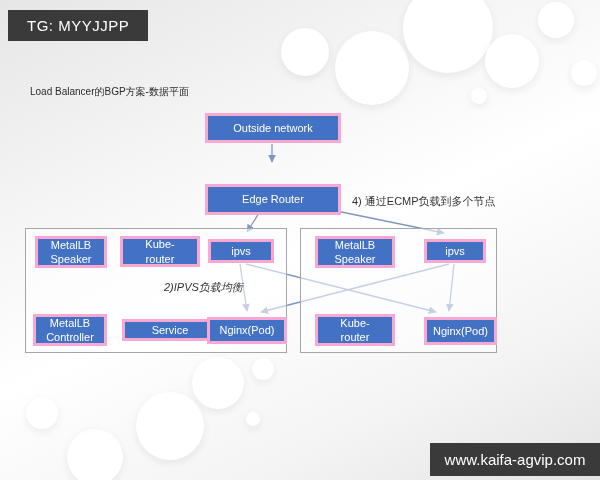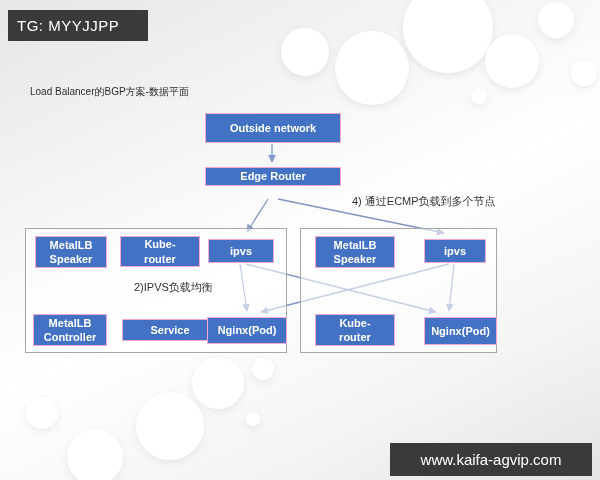--- a/index.html
+++ b/index.html
@@ -3,27 +3,27 @@
 <meta charset="utf-8">
 <style>
   html,body{margin:0;padding:0;}
   body{
     width:600px;height:480px;position:relative;overflow:hidden;
     font-family:"Liberation Sans","DejaVu Sans",sans-serif;
     background:linear-gradient(155deg,#e6e6e6 0%,#f5f5f5 30%,#ffffff 52%,#f4f4f4 78%,#e4e4e4 100%);
   }
   .circle{position:absolute;border-radius:50%;background:#ffffff;box-shadow:0 3px 8px rgba(0,0,0,0.07);}
   .badge{position:absolute;background:#3a3a3a;color:#ffffff;display:flex;align-items:center;box-sizing:border-box;}
-  .badge-tg{left:8px;top:10px;width:140px;height:31px;padding-left:9px;font-size:15px;letter-spacing:0.5px;}
-  .badge-site{right:8px;top:443px;width:202px;height:33px;justify-content:center;font-size:15px;}
+  .badge-tg{left:8px;top:10px;width:140px;height:31px;padding-left:19px;font-size:15px;letter-spacing:0.5px;}
+  .badge-site{right:0;top:443px;width:170px;height:33px;justify-content:center;font-size:15px;}
   .title{position:absolute;left:30px;top:85px;font-size:10px;color:#2b2b2b;}
   .bluebox{
-    position:absolute;background:#4372c4;border:1px solid #f9a8d4;color:#ffffff;
+    position:absolute;background:#4372c4;border:3px solid #f9a8d4;color:#ffffff;
     display:flex;align-items:center;justify-content:center;text-align:center;
-    font-size:11px;line-height:1.3;white-space:pre-line;box-sizing:border-box;font-weight:bold;
+    font-size:11px;line-height:1.3;white-space:pre-line;box-sizing:border-box;
   }
   .group{position:absolute;border:1px solid #a6a6a6;background:rgba(255,255,255,0.55);box-sizing:border-box;}
   .note{position:absolute;font-size:11px;color:#333333;white-space:nowrap;}
   svg.arrows{position:absolute;left:0;top:0;pointer-events:none;}
 </style>
 </head>
 <body>
 
 <div class="circle" style="left:281px;top:28px;width:48px;height:48px;"></div>
 <div class="circle" style="left:335px;top:31px;width:74px;height:74px;"></div>
@@ -58,30 +58,30 @@
   <line x1="272" y1="144" x2="272" y2="162" stroke="#7f97c4" stroke-width="1.3" marker-end="url(#ah)"></line>
   <line x1="268" y1="199" x2="247" y2="232" stroke="#7f97c4" stroke-width="1.3" marker-end="url(#ah)"></line>
   <line x1="278" y1="199" x2="444" y2="233" stroke="#7f97c4" stroke-width="1.3" marker-end="url(#ah)"></line>
   <line x1="240" y1="264" x2="247" y2="311" stroke="#7f97c4" stroke-width="1.3" marker-end="url(#ah)"></line>
   <line x1="246" y1="264" x2="436" y2="312" stroke="#7f97c4" stroke-width="1.3" marker-end="url(#ah)"></line>
   <line x1="454" y1="264" x2="449" y2="311" stroke="#7f97c4" stroke-width="1.3" marker-end="url(#ah)"></line>
   <line x1="449" y1="264" x2="261" y2="312" stroke="#7f97c4" stroke-width="1.3" marker-end="url(#ah)"></line>
 </svg>
 
 <div class="bluebox" style="left:205px;top:113px;width:136px;height:30px;">Outside network</div>
-<div class="bluebox" style="left:205px;top:167px;width:136px;height:19px;">Edge Router</div>
+<div class="bluebox" style="left:205px;top:184px;width:136px;height:31px;">Edge Router</div>
 <div class="note" style="left:352px;top:194px;">4) 通过ECMP负载到多个节点</div>
 
 <div class="group" style="left:25px;top:228px;width:262px;height:125px;"></div>
 <div class="bluebox" style="left:35px;top:236px;width:72px;height:32px;">MetalLB
 Speaker</div>
 <div class="bluebox" style="left:120px;top:236px;width:80px;height:31px;">Kube-
 router</div>
 <div class="bluebox" style="left:208px;top:239px;width:66px;height:24px;">ipvs</div>
-<div class="note" style="left:134px;top:280px;">2)IPVS负载均衡</div>
+<div class="note" style="left:164px;top:280px;font-style:italic;">2)IPVS负载均衡</div>
 <div class="bluebox" style="left:33px;top:314px;width:74px;height:32px;">MetalLB
 Controller</div>
 <div class="bluebox" style="left:122px;top:319px;width:96px;height:22px;">Service</div>
 <div class="bluebox" style="left:207px;top:317px;width:80px;height:27px;">Nginx(Pod)</div>
 
 <div class="group" style="left:300px;top:228px;width:197px;height:125px;"></div>
 <div class="bluebox" style="left:315px;top:236px;width:80px;height:32px;">MetalLB
 Speaker</div>
 <div class="bluebox" style="left:424px;top:239px;width:62px;height:24px;">ipvs</div>
 <div class="bluebox" style="left:315px;top:314px;width:80px;height:32px;">Kube-

